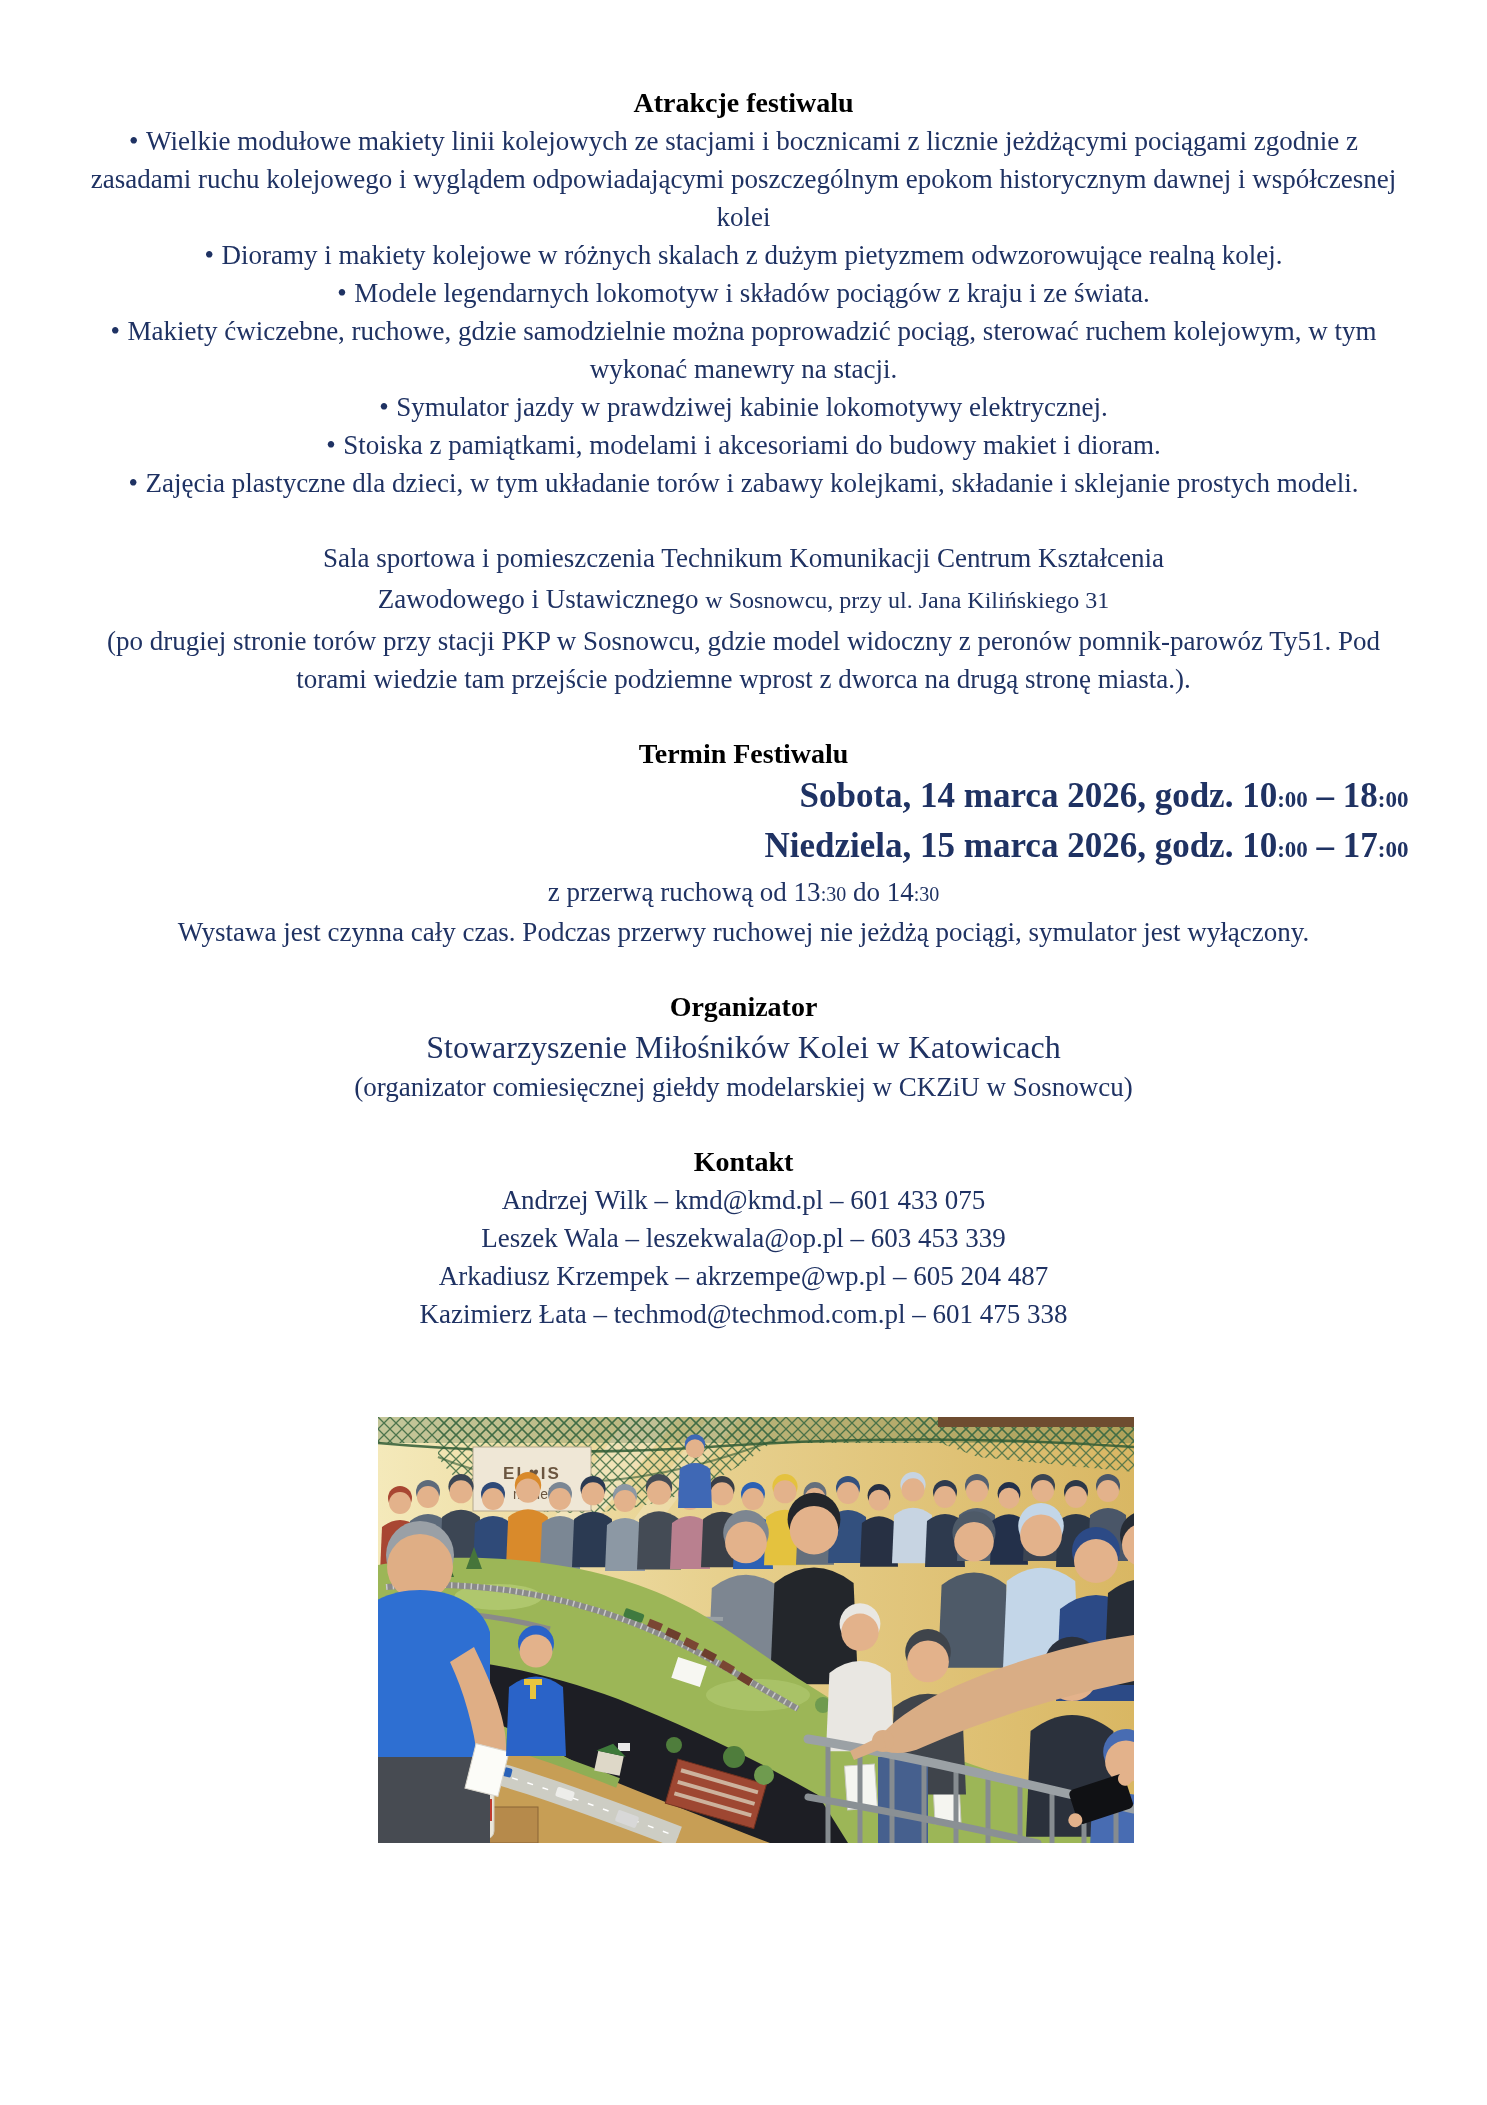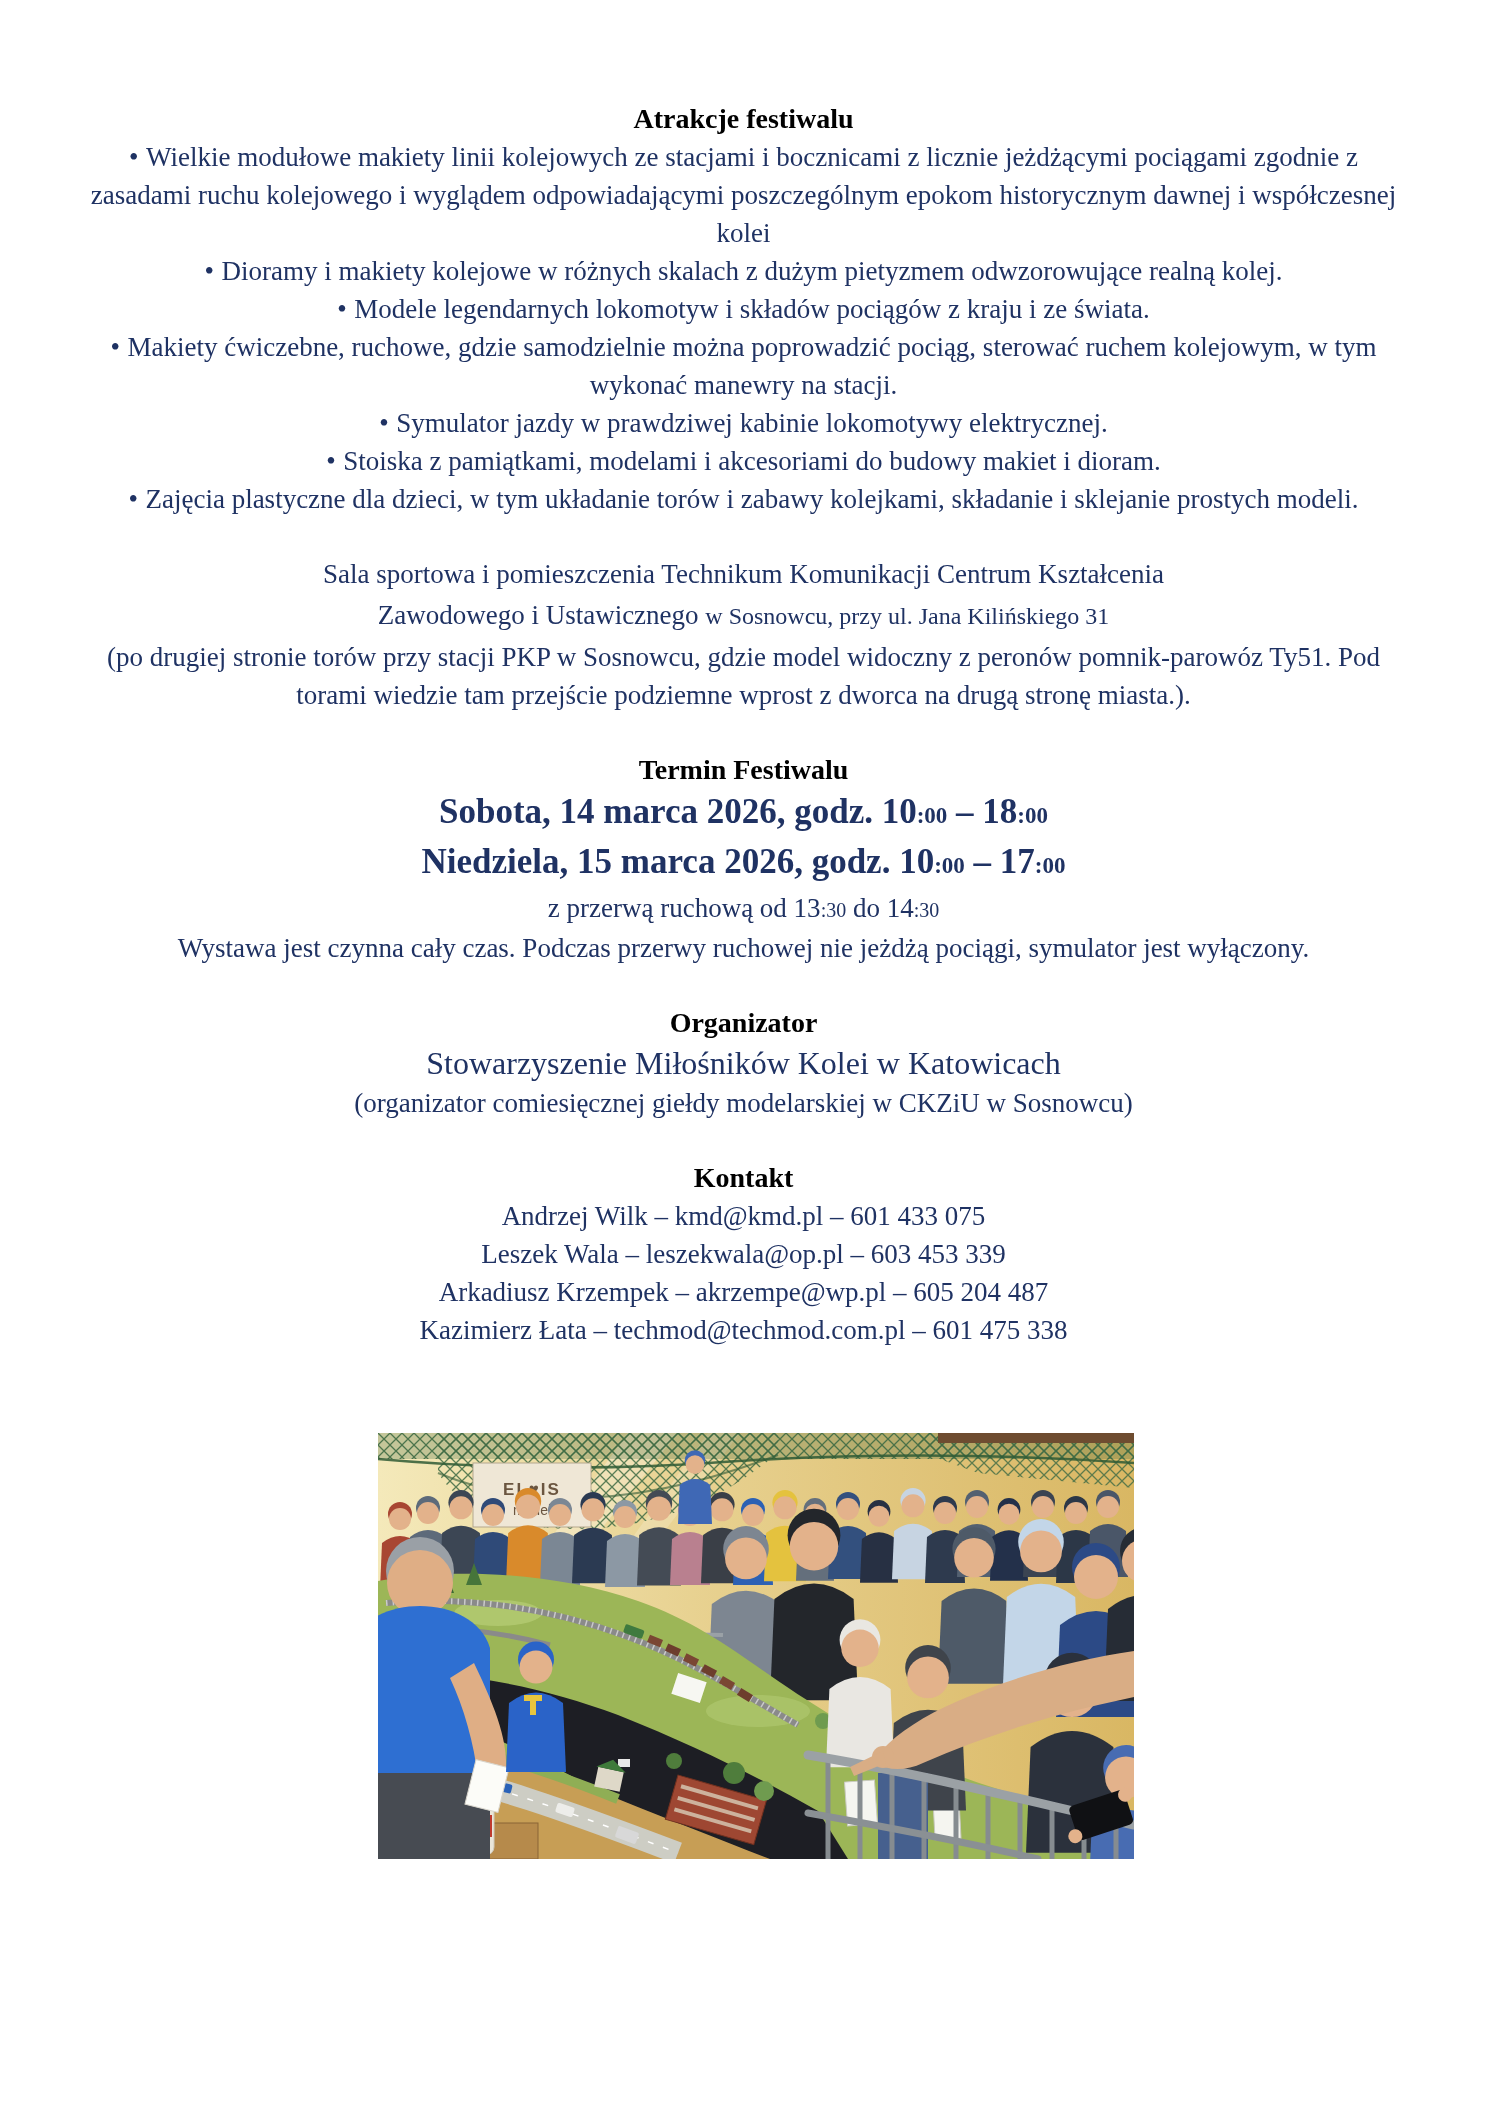--- a/index.html
+++ b/index.html
@@ -4,31 +4,31 @@
 <style>
   html,body{margin:0;padding:0;background:#fff;}
   .page{
     position:relative;
     width:1487px;height:2105px;
     background:var(--page-bg,#fff);
     font-family:"Liberation Serif","DejaVu Serif",serif;
     overflow:hidden;
   }
   .doc{
-    width:1330px;margin:16px auto;padding-top:84px;
+    width:1330px;margin:0 auto;padding-top:84px;
     text-align:center;color:var(--body-text,#1f3263);
   }
   .doc p{margin:0;}
   .h{font-size:28px;line-height:38px;font-weight:bold;color:var(--heading-text,#000);}
   .t{font-size:27px;line-height:38px;}
   .gap{height:37px;}
   .bullet{margin-right:.28em;}
   .big{font-size:24px;font-weight:normal;}
   .mixed{line-height:44px;}
-  .date{font-size:35px;line-height:46px;font-weight:bold;}
+  .date{font-size:35px;line-height:46px;font-weight:bold;text-align:right;}
   .date .min{font-size:23px;}
   .t .min2{font-size:20px;text-align:center;}
   .org-name{font-size:32px;line-height:42px;}
   .logo{
     margin-top:26px;text-align:center;
     font-family:"Liberation Sans","DejaVu Sans",sans-serif;
     font-weight:700;font-size:70px;line-height:78px;letter-spacing:0px;
   }
   .logo .lw{color:var(--logo-dark,#111);}
   .logo .lr{color:var(--logo-red,#8f1309);}

